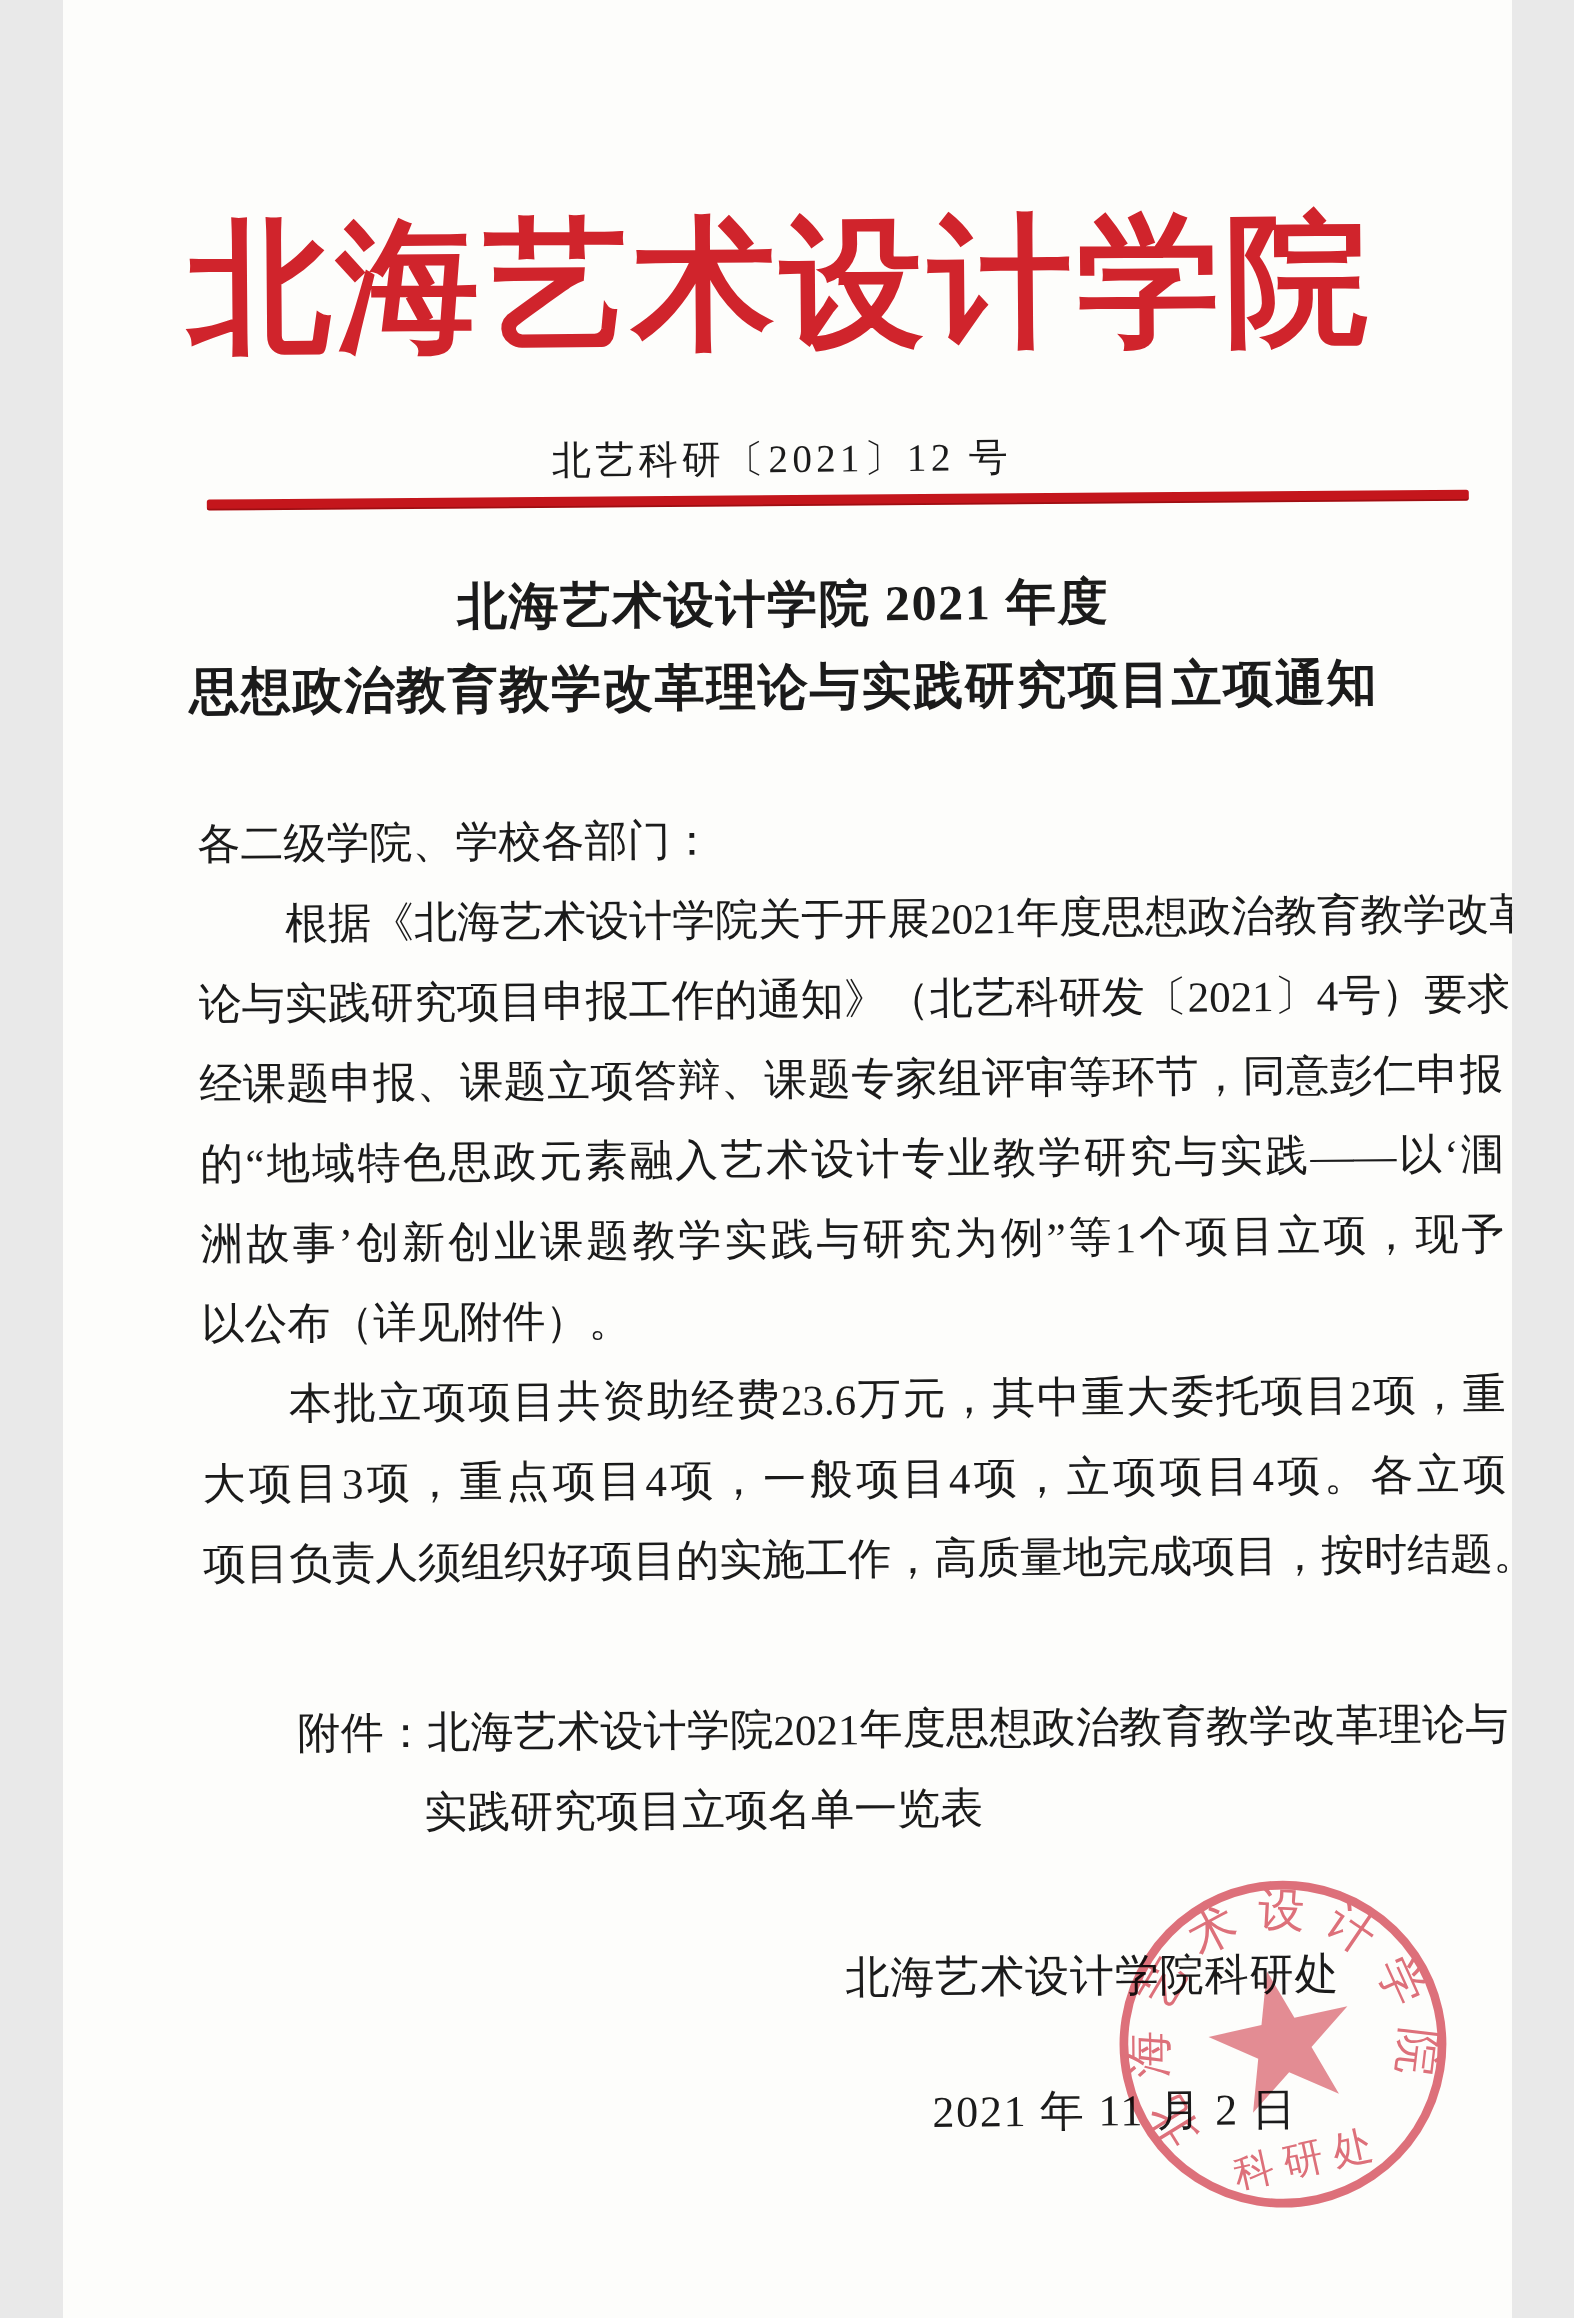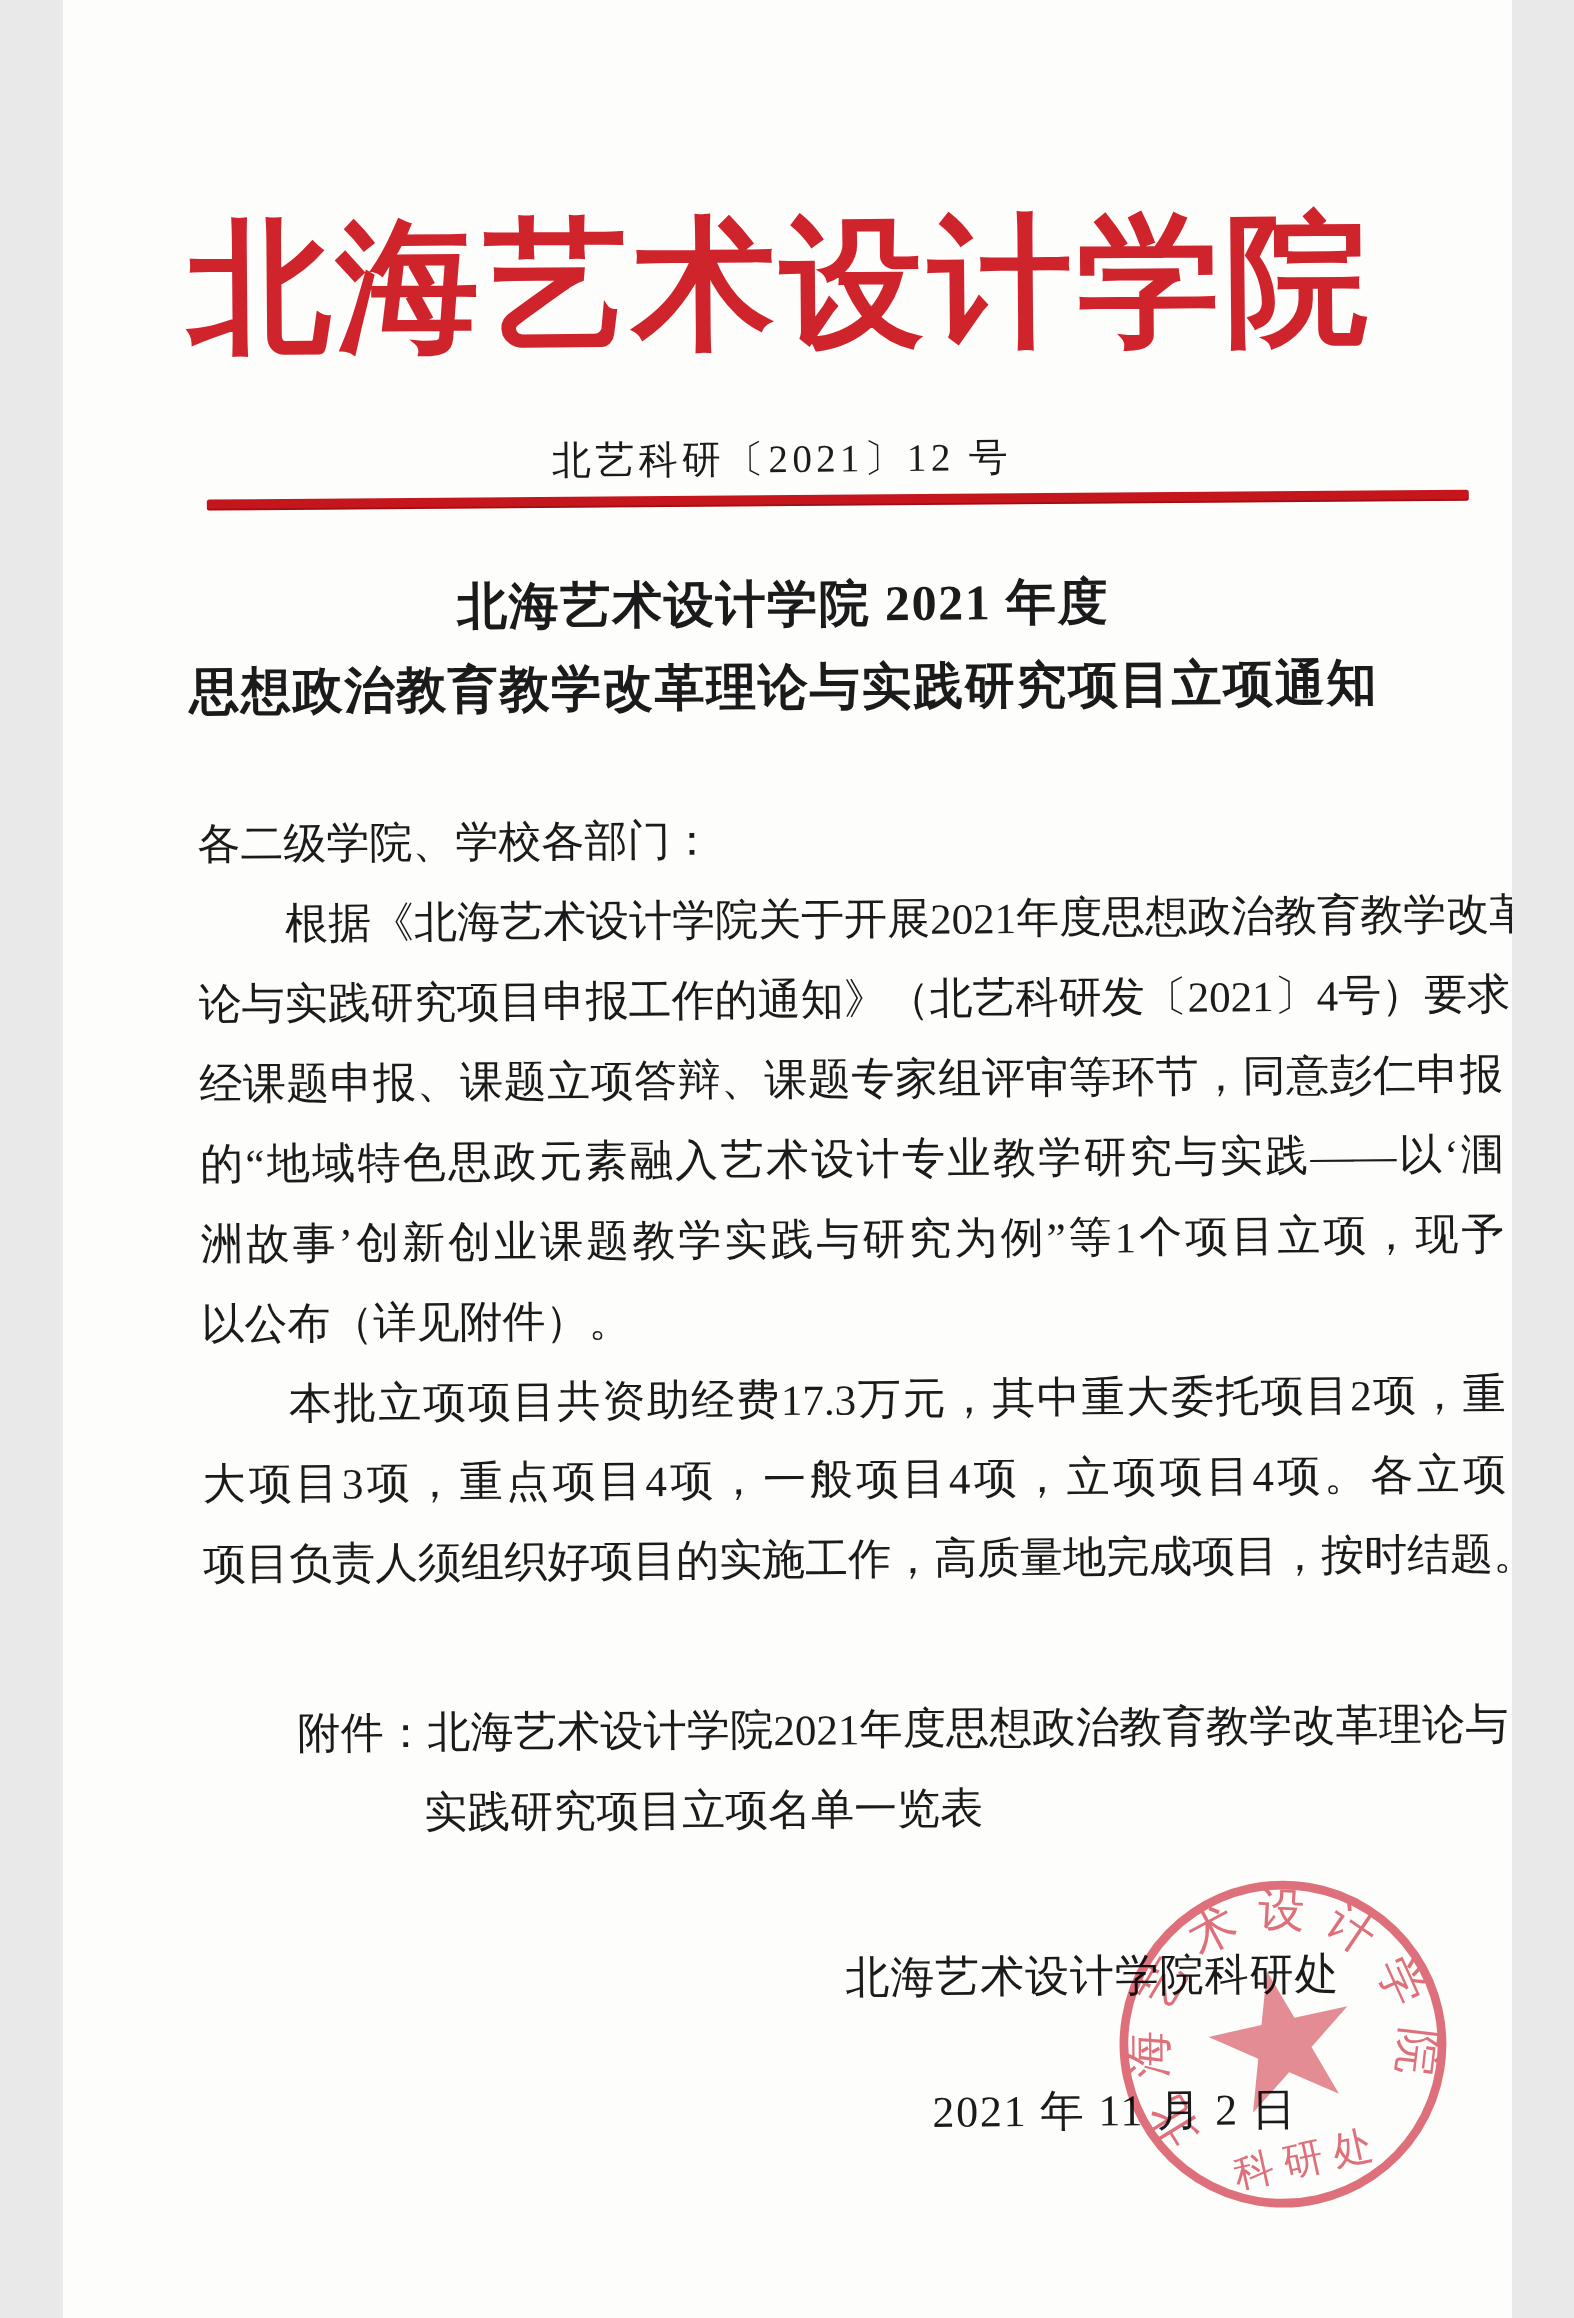--- a/index.html
+++ b/index.html
@@ -231,21 +231,21 @@
             <span>批</span>
             <span>立</span>
             <span>项</span>
             <span>项</span>
             <span>目</span>
             <span>共</span>
             <span>资</span>
             <span>助</span>
             <span>经</span>
             <span>费</span>
-            <span>17.3</span>
+            <span>23.6</span>
             <span>万</span>
             <span>元</span>
             <span>，</span>
             <span>其</span>
             <span>中</span>
             <span>重</span>
             <span>大</span>
             <span>委</span>
             <span>托</span>
             <span>项</span>

